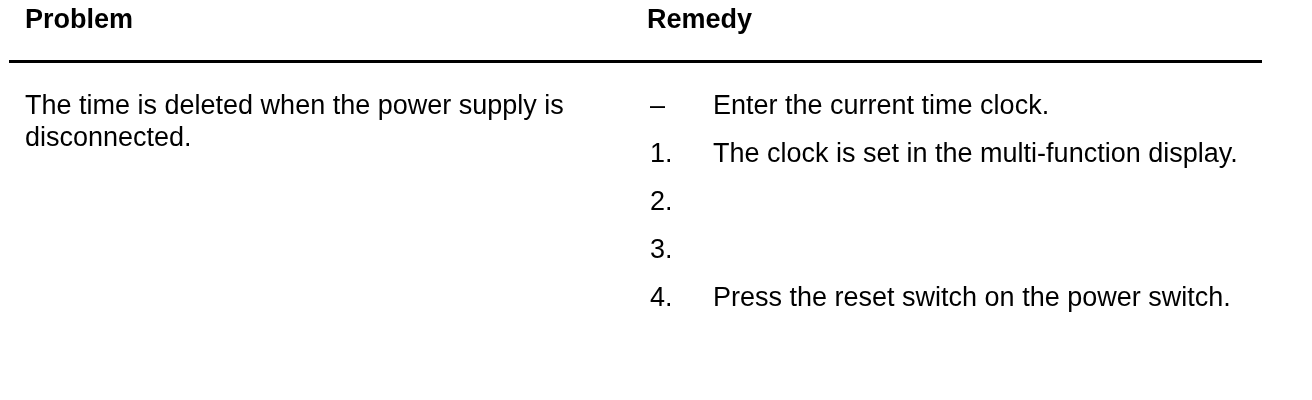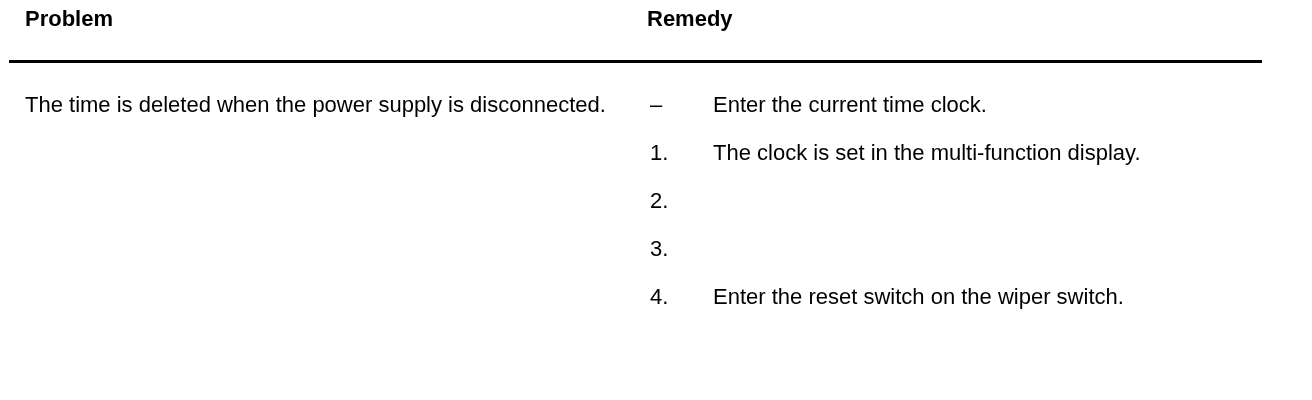--- a/index.html
+++ b/index.html
@@ -4,21 +4,21 @@
 <style>
   * { margin: 0; padding: 0; box-sizing: border-box; }
   html, body { background: #ffffff; }
   .page {
     position: relative;
     width: 1312px;
     height: 400px;
     background: #ffffff;
     color: #000000;
     font-family: "Liberation Sans", sans-serif;
-    font-size: 22px;
+    font-size: 27px;
     line-height: 32px;
     overflow: hidden;
     border-radius: 21px;
   }
   .header-row {
     position: absolute;
     top: 3px;
     left: 25px;
     right: 0;
     display: flex;
@@ -99,19 +99,19 @@
           <div class="remedy-item">
             <span class="remedy-marker">2.</span>
           </div>
 
           <div class="remedy-item">
             <span class="remedy-marker">3.</span>
           </div>
 
           <div class="remedy-item">
             <span class="remedy-marker">4.</span>
-            <span class="remedy-text">Enter the reset switch on the wiper switch.</span>
+            <span class="remedy-text">Press the reset switch on the power switch.</span>
           </div>
         </div>
     </div>
   </div>
 
 </div>
 
 </body></html>

